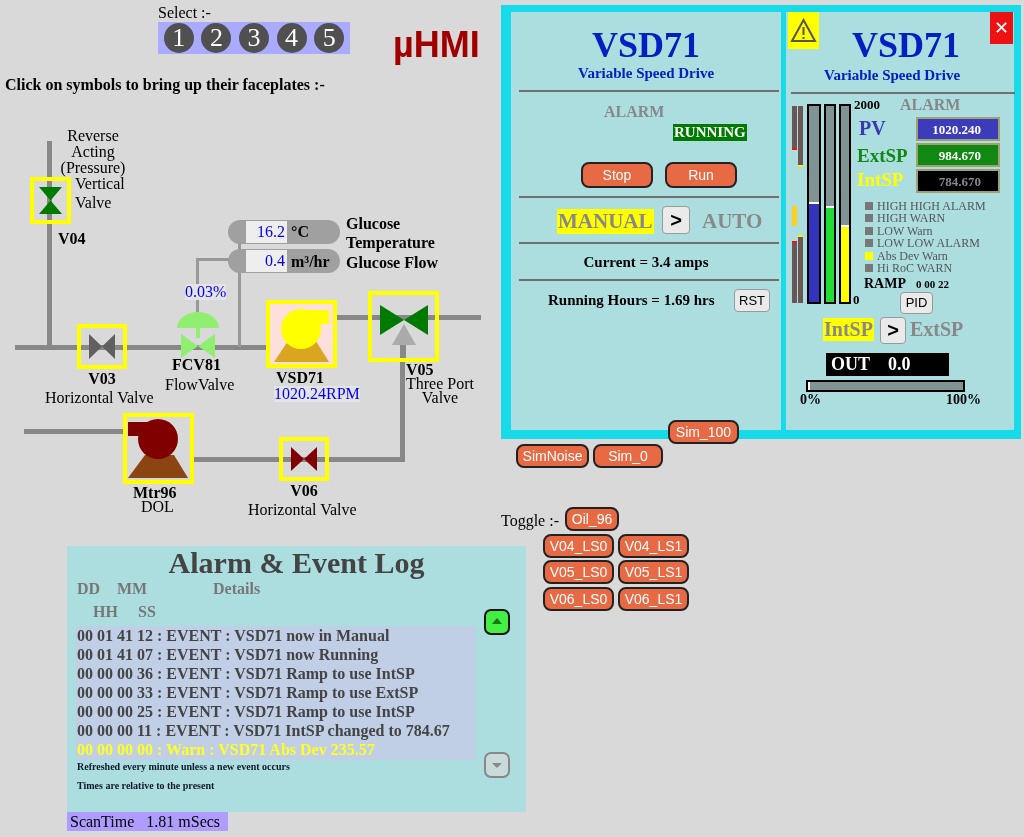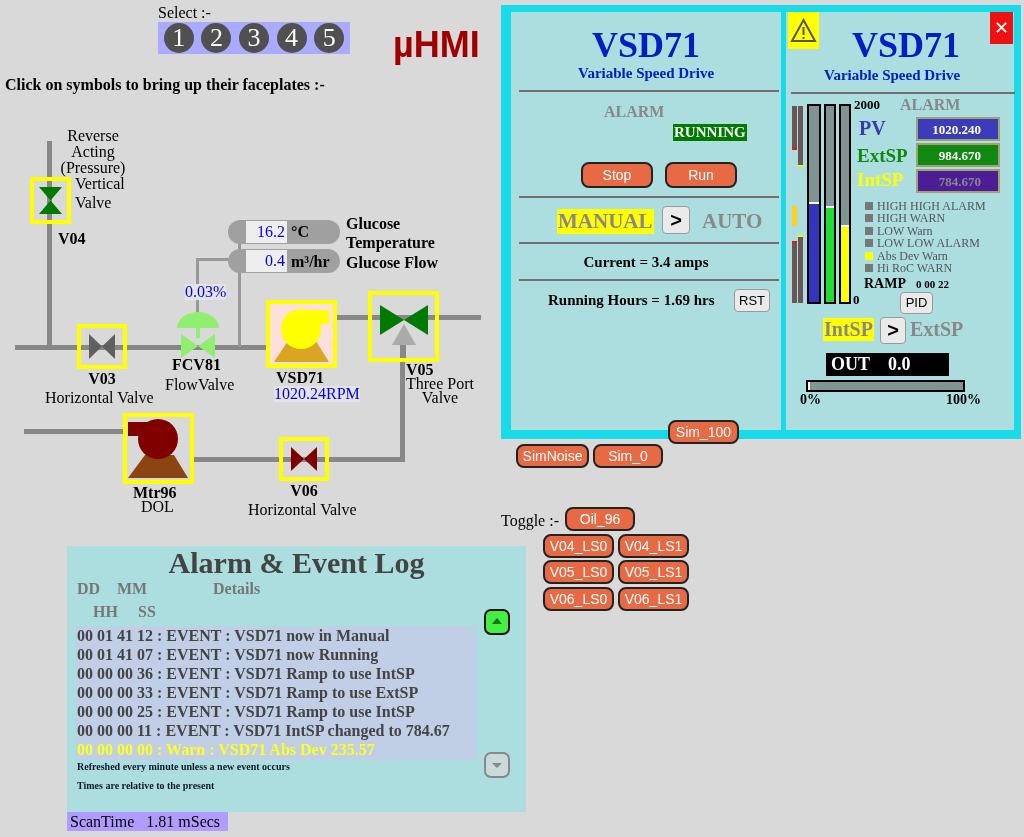--- a/index.html
+++ b/index.html
@@ -209,21 +209,21 @@
   </div>
 <div class="abs bold" style="left:854px;top:97px;font-size:13px">2000</div>
 <div class="abs bold" style="left:853px;top:292px;font-size:13px">0</div>
 <div class="abs bold" style="left:900px;top:96px;font-size:16px;color:#888">ALARM</div>
 
 <div class="abs bold" style="left:859px;top:117px;font-size:20px;color:#3a3ab0">PV</div>
 <div class="val-box" style="top:117px;background:#3b3bbb;color:#fff">1020.240</div>
 <div class="abs bold" style="left:857px;top:145px;font-size:19px;color:#118811">ExtSP</div>
 <div class="val-box" style="top:143px;background:#118811;color:#fff">984.670</div>
 <div class="abs bold" style="left:857px;top:169px;font-size:19px;color:#ffff00">IntSP</div>
-<div class="val-box" style="top:169px;background:#4c1d95;color:#888">784.670</div>
+<div class="val-box" style="top:169px;background:#000000;color:#888">784.670</div>
 
 <div id="alarm-legend">
     <div class="legend-item" style="top: 200px;"><span class="sq"></span><span>HIGH HIGH ALARM</span></div>
     <div class="legend-item" style="top: 212.4px;"><span class="sq"></span><span>HIGH WARN</span></div>
     <div class="legend-item" style="top: 224.8px;"><span class="sq"></span><span>LOW Warn</span></div>
     <div class="legend-item" style="top: 237.2px;"><span class="sq"></span><span>LOW LOW ALARM</span></div>
     <div class="legend-item" style="top: 249.6px;"><span class="sq" style="background: rgb(255, 255, 0);"></span><span>Abs Dev Warn</span></div>
     <div class="legend-item" style="top: 262px;"><span class="sq"></span><span>Hi RoC WARN</span></div>
   </div>
 
@@ -240,21 +240,21 @@
     <div id="out-fill" style="position: absolute; left: 0px; top: 0px; bottom: 0px; background: rgb(255, 255, 255); min-width: 2px; width: 0%;"></div>
   </div>
 <div class="abs bold" style="left:800px;top:392px;font-size:14px">0%</div>
 <div class="abs bold" style="left:946px;top:392px;font-size:14px">100%</div>
 
 <div class="pill" style="left:516px;top:444px;width:73px;height:24px">SimNoise</div>
 <div class="pill" style="left:593px;top:444px;width:70px;height:24px">Sim_0</div>
 <div class="pill" style="left:668px;top:420px;width:71px;height:24px">Sim_100</div>
 
 <div class="abs" style="left:501px;top:512px;font-size:16px">Toggle :-</div>
-<div class="pill" style="left:565px;top:507px;width:70px;height:24px">Oil_96</div>
+<div class="pill" style="left:565px;top:507px;width:54px;height:24px">Oil_96</div>
 <div class="pill" style="left:543px;top:534px;width:71px;height:24px">V04_LS0</div>
 <div class="pill" style="left:618px;top:534px;width:71px;height:24px">V04_LS1</div>
 <div class="pill" style="left:543px;top:560px;width:71px;height:24px">V05_LS0</div>
 <div class="pill" style="left:618px;top:560px;width:71px;height:24px">V05_LS1</div>
 <div class="pill" style="left:543px;top:587px;width:71px;height:24px">V06_LS0</div>
 <div class="pill" style="left:618px;top:587px;width:71px;height:24px">V06_LS1</div>
 
 <div class="abs" id="log"></div>
 <div class="abs" id="log-title">Alarm &amp; Event Log</div>
 <div class="log-head" style="left:77px;top:580px">DD</div>

